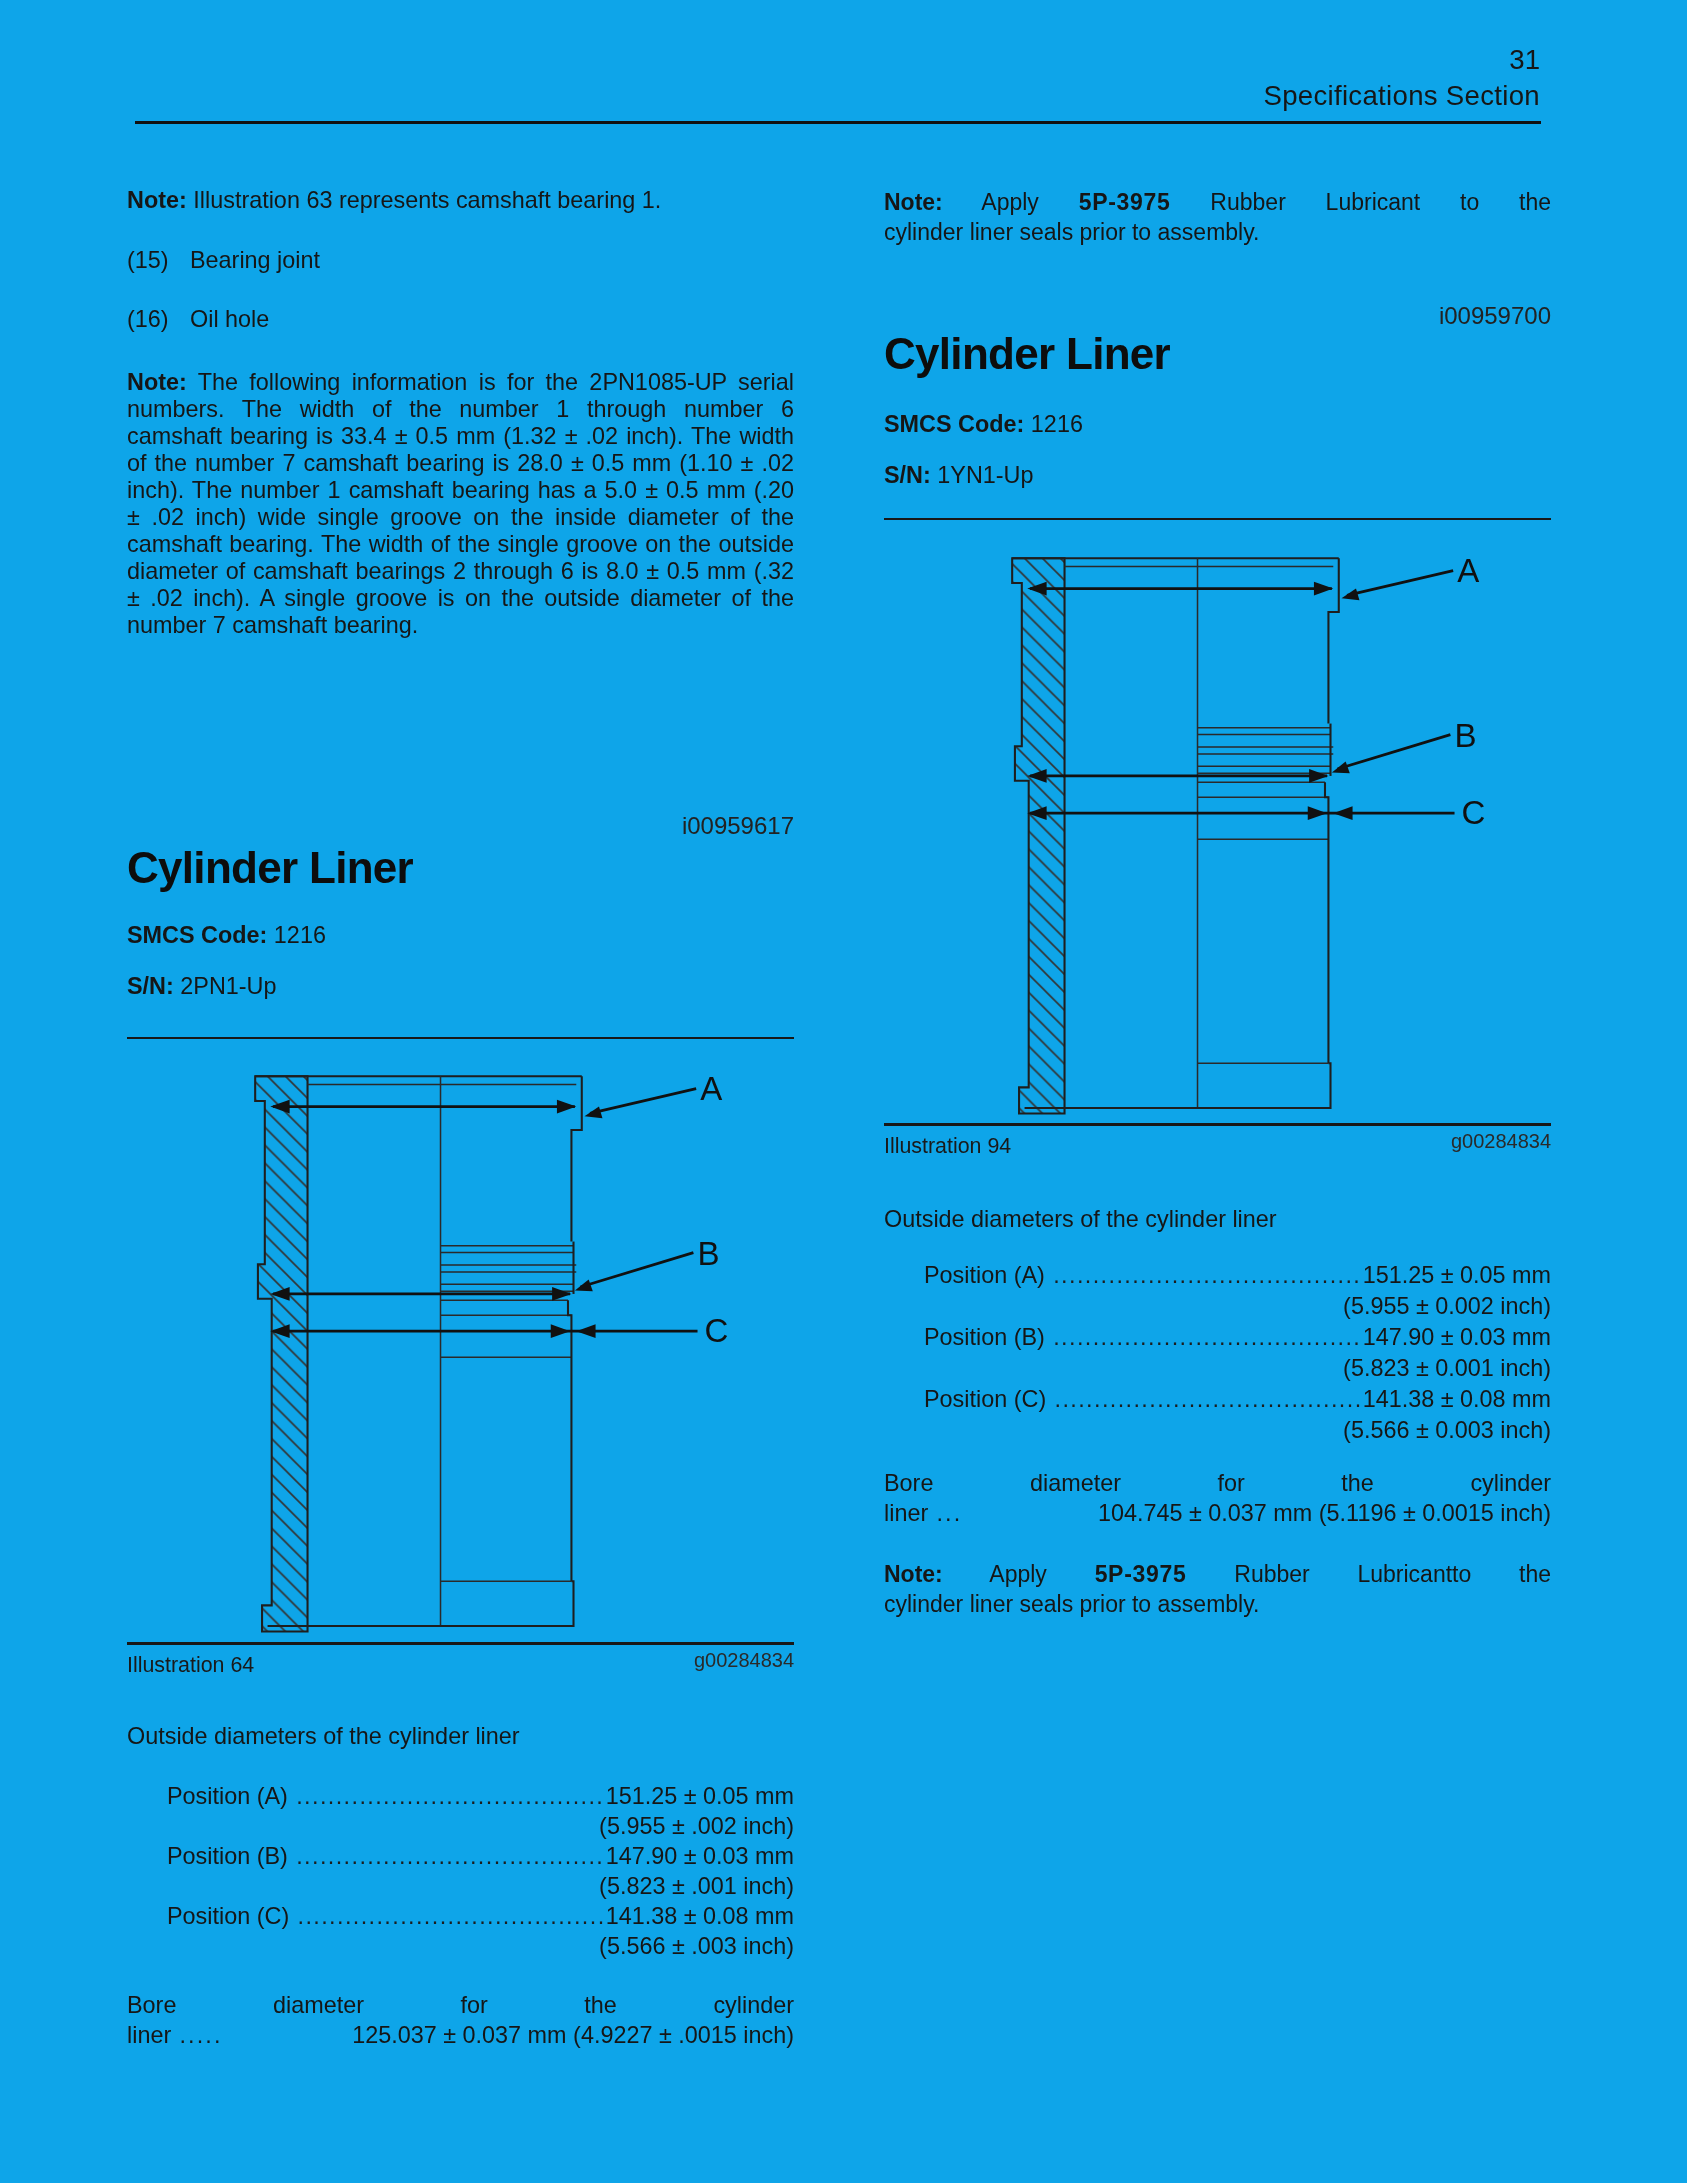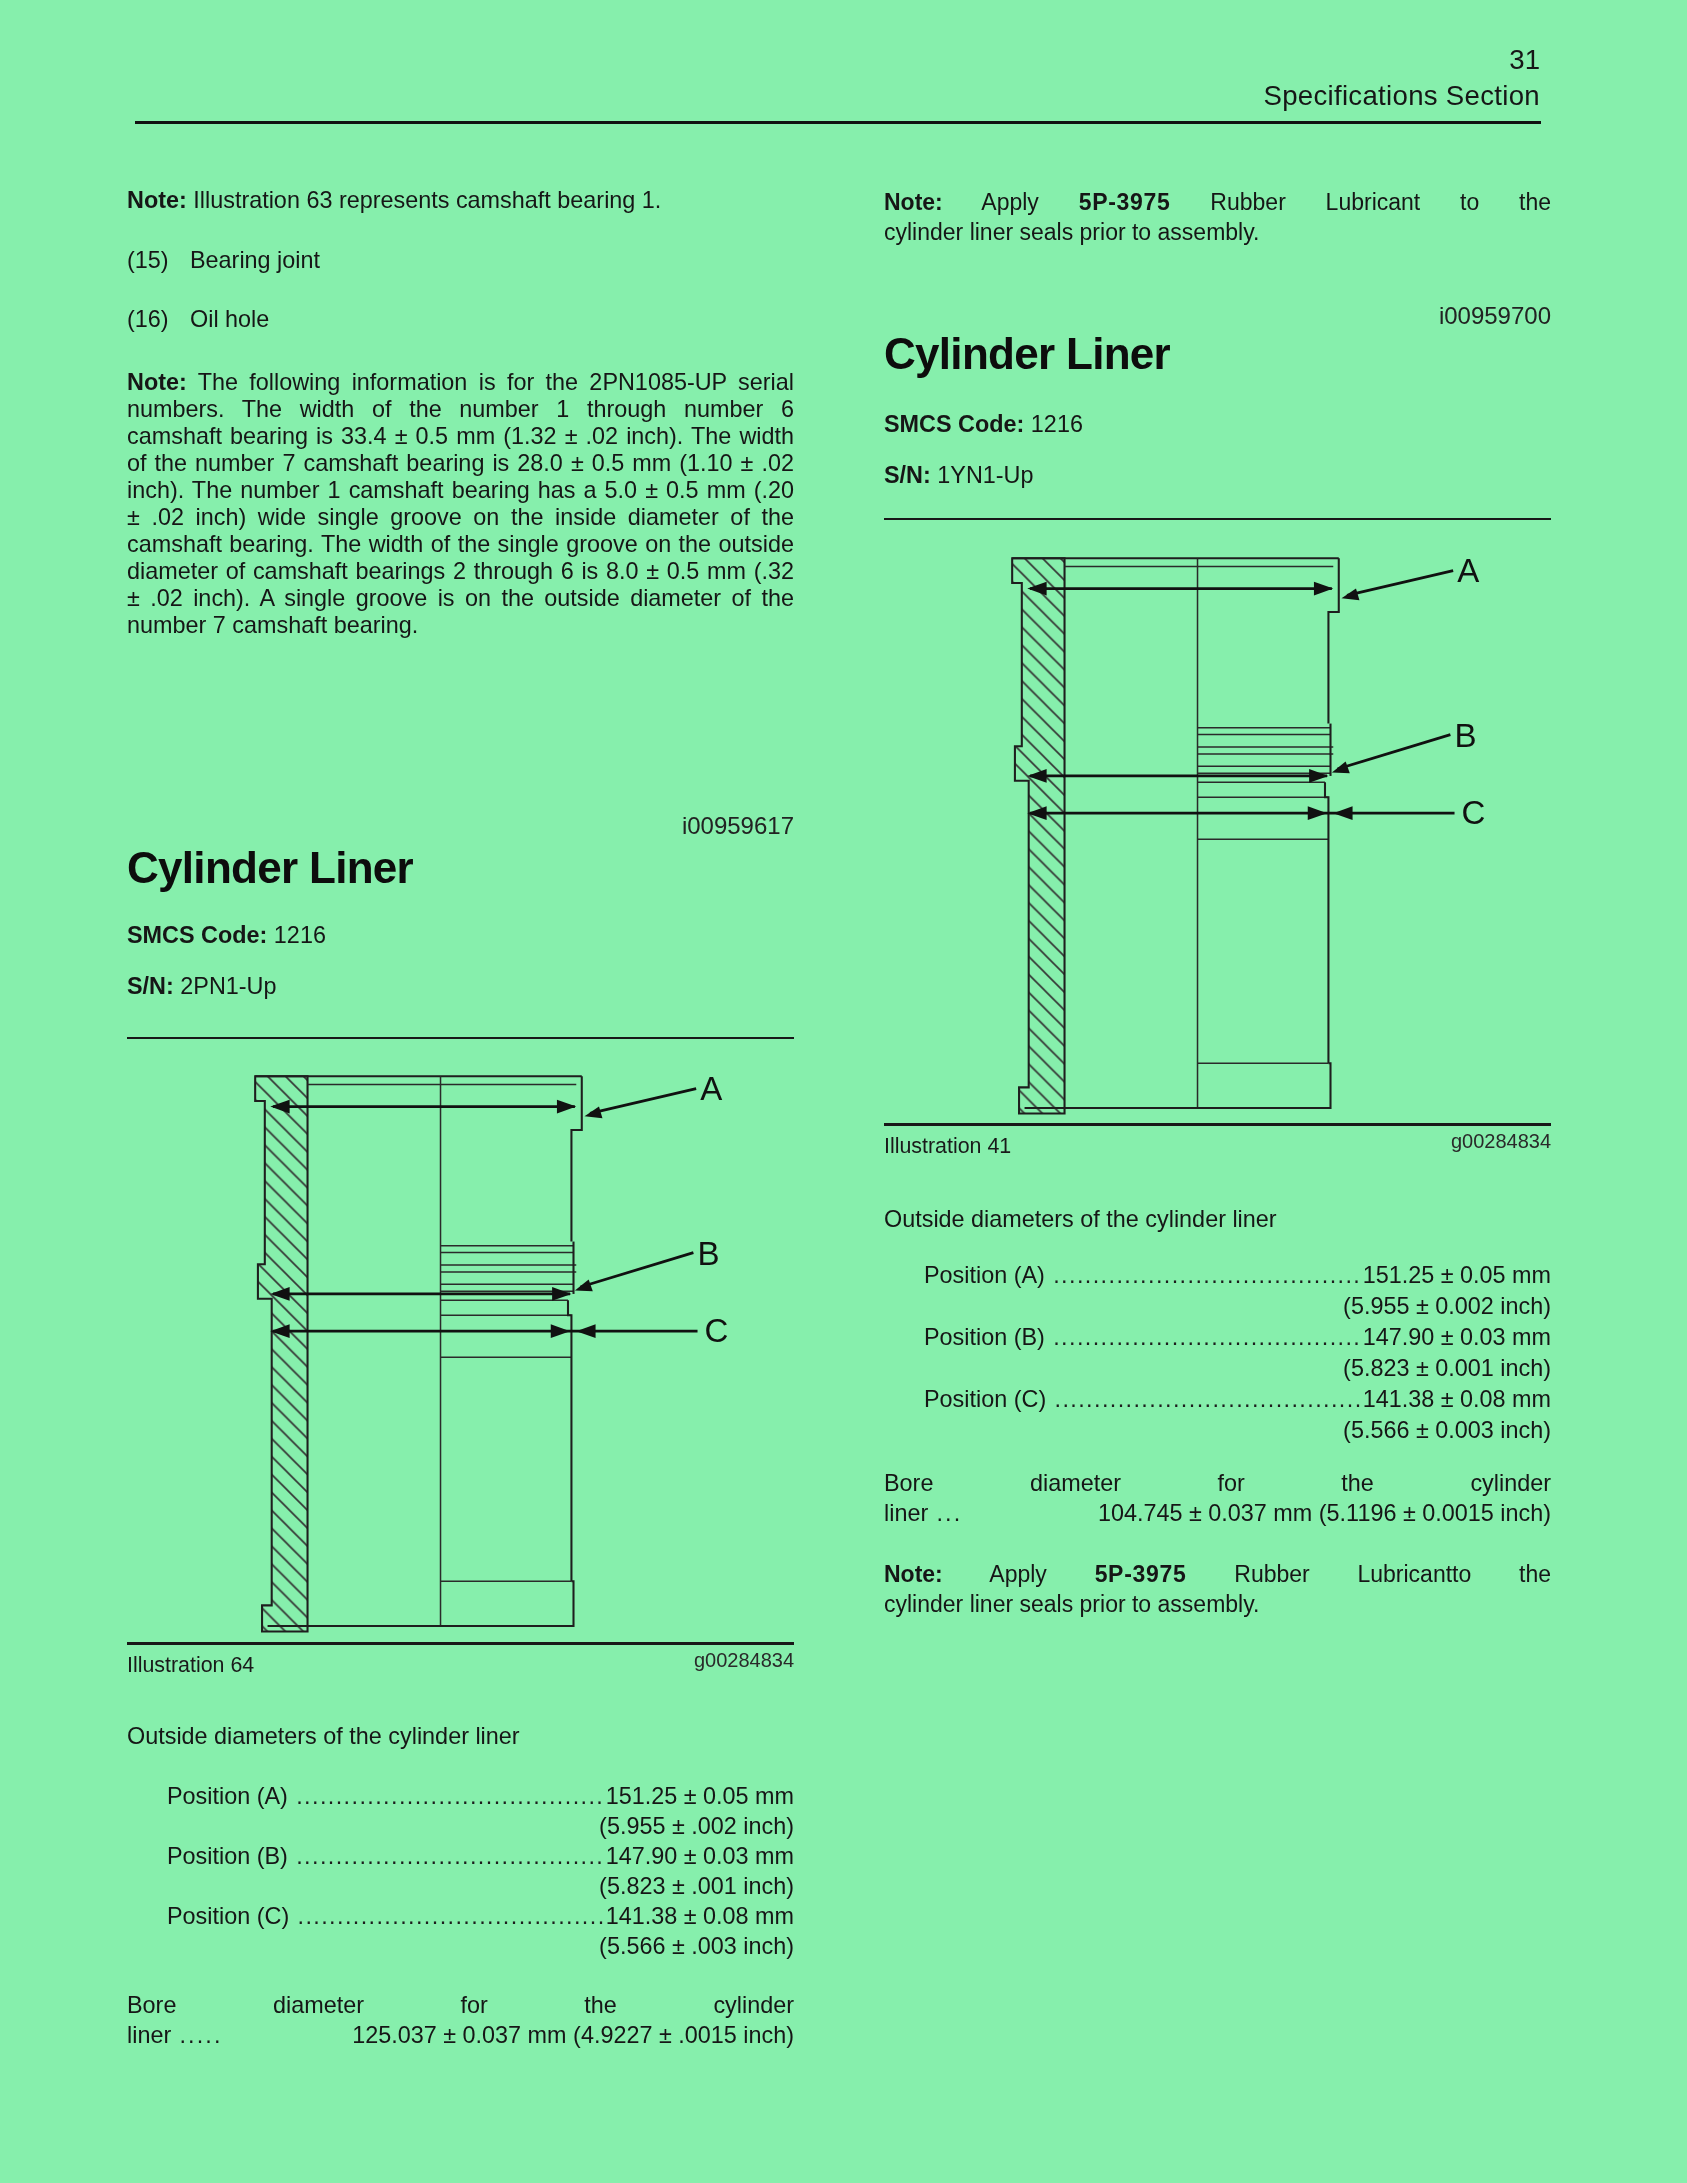--- a/index.html
+++ b/index.html
@@ -1,17 +1,17 @@
 <!DOCTYPE html>
 <html style="font-size:11px"><head>
 <meta charset="utf-8">
 <style>
   html,body { margin:0; padding:0; background:#777; }
   .page {
-    position:relative; width:1687px; height:2183px; background:#86efac;
+    position:relative; width:1687px; height:2183px; background:#0ea5e9;
     font-family:"Liberation Sans", sans-serif; color:#161616; overflow:hidden;
   }
   .abs { position:absolute; }
   .b { font-weight:bold; }
   .body-text { font-size:23.4px; line-height:27px; }
   .just { text-align:justify; }
   .just-last { text-align:justify; text-align-last:justify; }
 
   
   .page-num { top:44px; left:884px; width:656px; text-align:right; font-size:27.6px; }
@@ -280,21 +280,21 @@
         <polygon class="ah" points="652,392 680,382 680,402"></polygon>
       </g>
       <text x="832" y="56">A</text>
       <text x="828" y="296">B</text>
       <text x="838" y="408">C</text>
     </svg>
 
     <div class="abs rule4" style="top:1123px; left:0;"></div>
 
     <div class="abs cap-row" style="top:1134px; left:0;">
-      <span class="cap-label">Illustration 41</span>
+      <span class="cap-label">Illustration 94</span>
       <span class="cap-gid">g00284834</span>
     </div>
 
     <div class="abs spec-heading" style="top:1206px; left:0;">Outside diameters of the cylinder liner</div>
 
     <div class="abs spec-block lh45" style="top:1260px; left:0;">
       <div class="spec-row">
         <span class="lbl">Position (A)</span>
         <span class="dots">............................................................</span>
         <span class="val">151.25 ± 0.05 mm</span>

